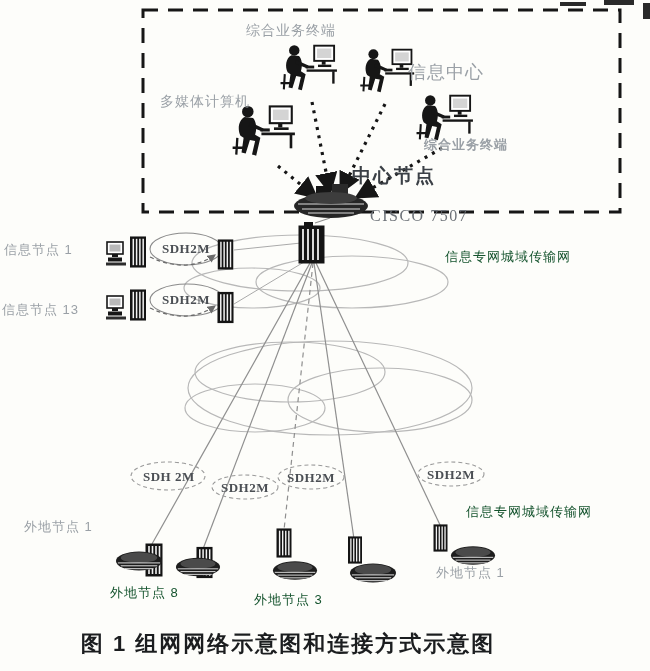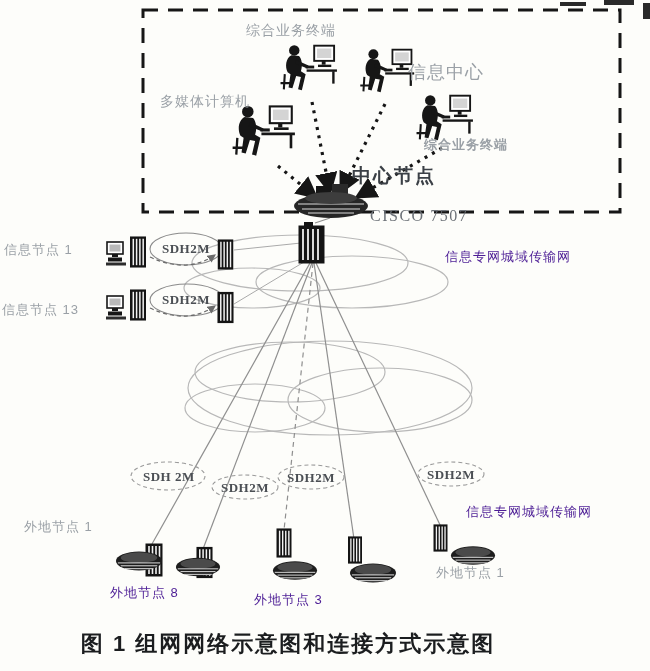--- a/index.html
+++ b/index.html
@@ -5,21 +5,21 @@
   html,body{margin:0;padding:0;}
   body{background:#e8e8e8;font-family:"Liberation Sans",sans-serif;}
   .stage{
     position:relative;width:650px;height:671px;margin:0 auto;
     background:#fdfdfa;overflow:hidden;
   }
   .layer{position:absolute;left:0;top:0;}
   .lbl{
     position:absolute;white-space:nowrap;
     font-family:"Liberation Sans",sans-serif;
-    color:#4c1d95;font-size:13px;letter-spacing:1px;
+    color:#14532d;font-size:13px;letter-spacing:1px;
   }
   .lbl.sdh{
     font-family:Liberation Serif, serif;
     font-size:13px;color:#4b4f54;letter-spacing:.5px;font-weight:bold;
   }
   .lbl.faint{color:#9aa0a6;}
   .lbl.center-node{
     font-size:19px;font-weight:bold;color:#3b4046;letter-spacing:2px;
   }
   .lbl.router-model{

